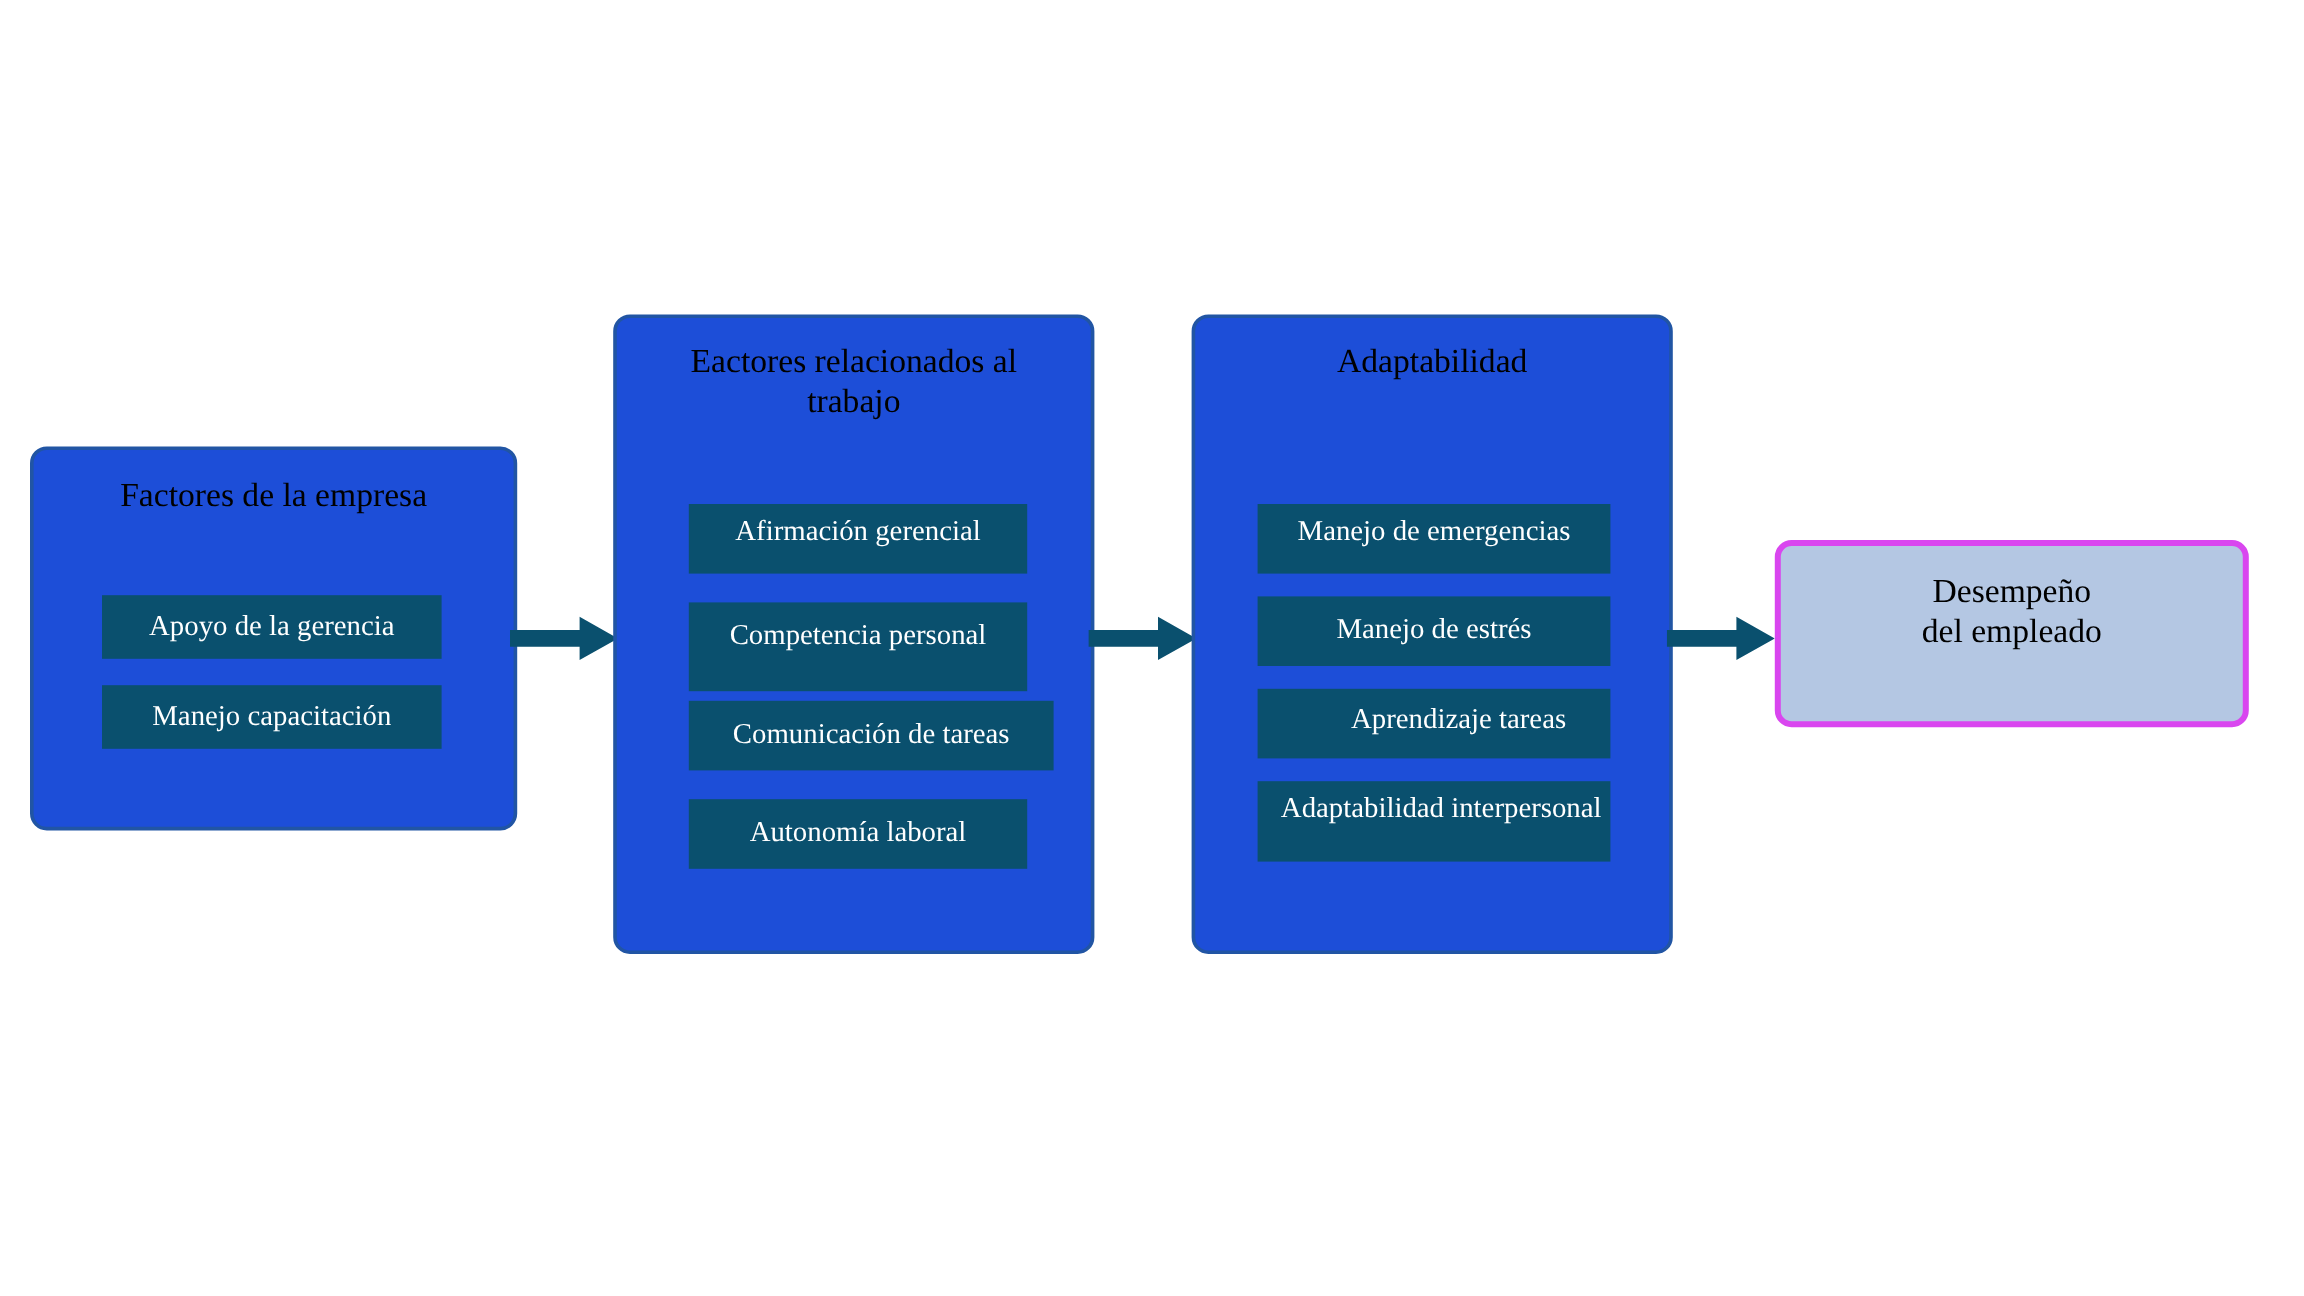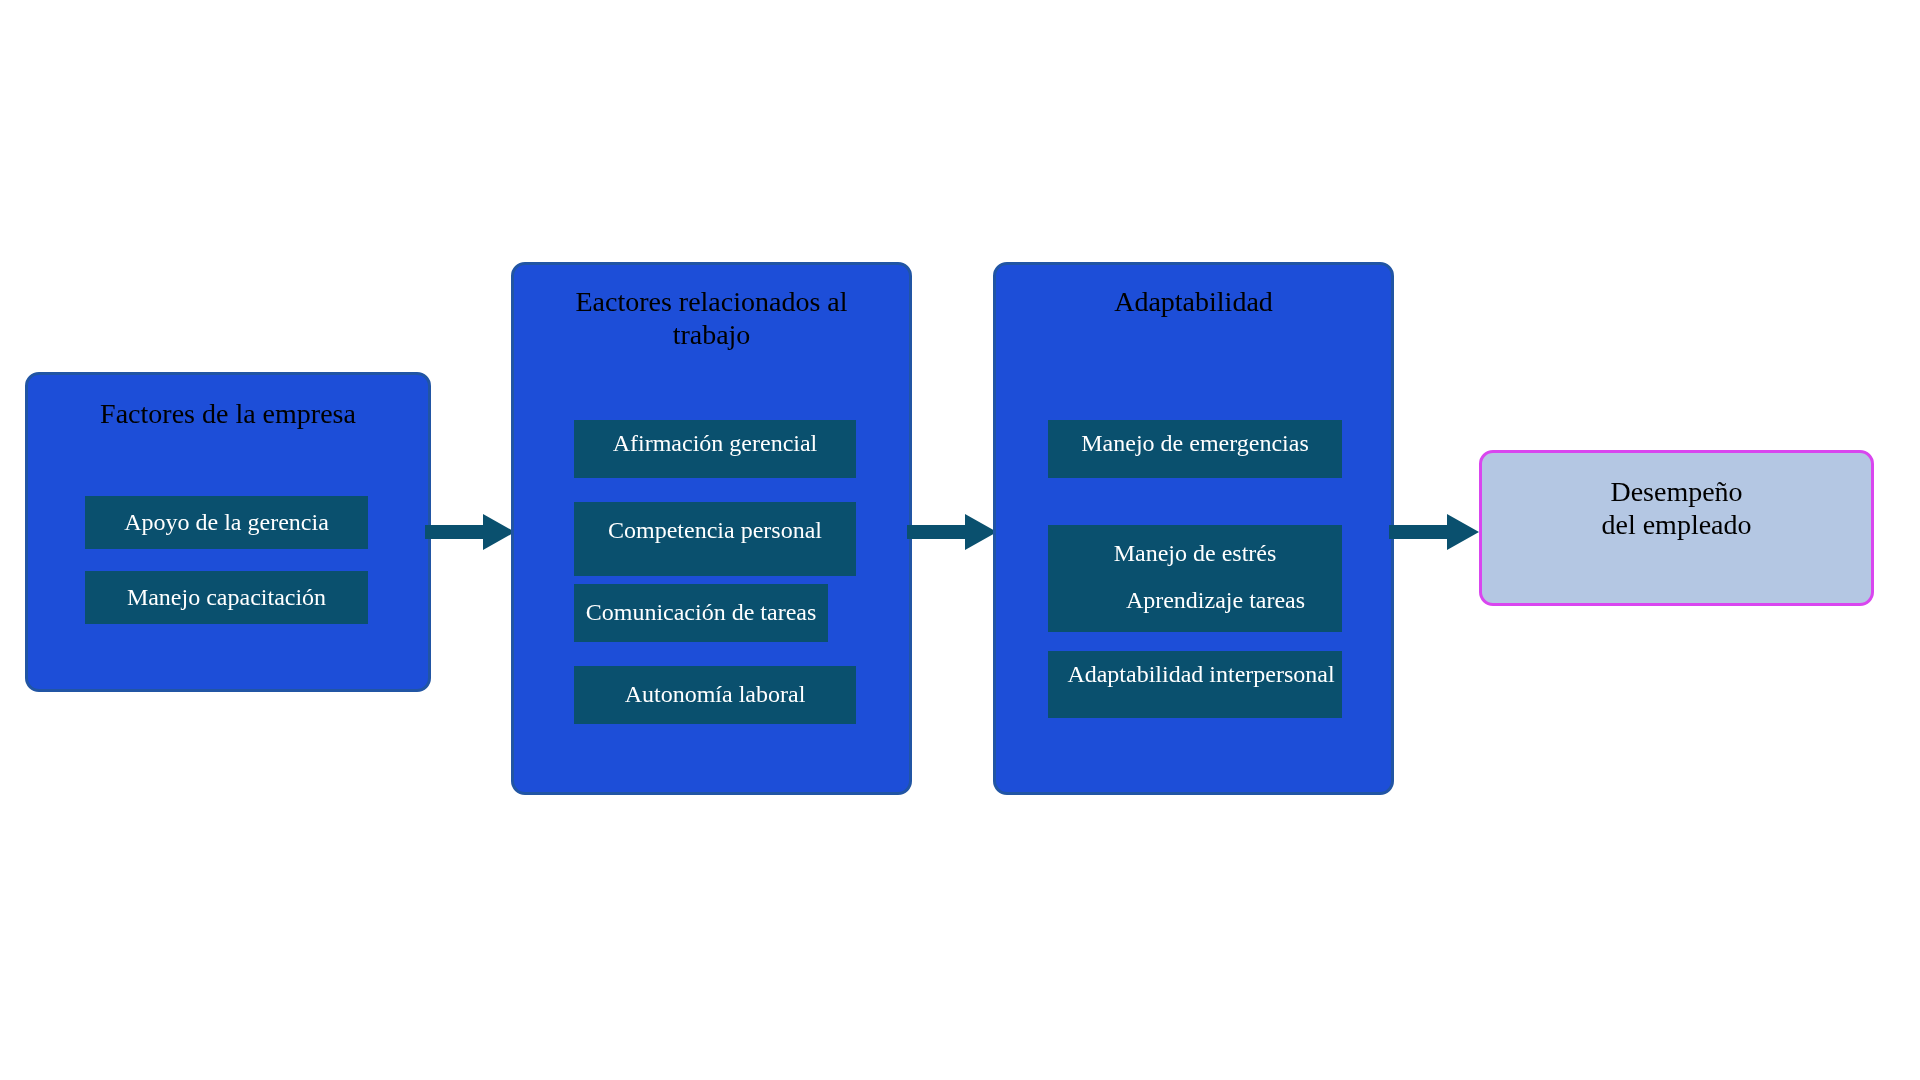--- a/index.html
+++ b/index.html
@@ -64,21 +64,21 @@
   .arrow {
     position: absolute;
     height: 40px;
   }
   .arrow svg { display: block; }
 
   
   .terminal {
     position: absolute;
     background: #b4c7e3;
-    border: 3px solid #d946ef;
+    border: 5px solid #d946ef;
     border-radius: 14px;
     box-sizing: border-box;
   }
   .terminal-title {
     position: absolute;
     left: 0; right: 0;
     text-align: center;
     font-size: 28px;
     line-height: 1.18;
     color: #000;
@@ -113,21 +113,21 @@
 trabajo</div>
 
     <div class="item-box" style="left:60px; top:155px; width:282px; height:58px;">
       <span class="item-label" style="top:10px;">Afirmación gerencial</span>
     </div>
 
     <div class="item-box" style="left:60px; top:237px; width:282px; height:74px;">
       <span class="item-label" style="top:15px;">Competencia personal</span>
     </div>
 
-    <div class="item-box" style="left:60px; top:319px; width:254px; height:58px;padding-left:32px;">
+    <div class="item-box" style="left:60px; top:319px; width:304px; height:58px;padding-left:32px;">
       <span class="item-label" style="top:15px;">Comunicación de tareas</span>
     </div>
 
     <div class="item-box" style="left:60px; top:401px; width:282px; height:58px;">
       <span class="item-label" style="top:15px;">Autonomía laboral</span>
     </div>
   </div>
 
   <div class="arrow" style="left:907px; top:512px; width:90px;">
     <svg width="90" height="40" viewBox="0 0 90 40" aria-hidden="true">
@@ -135,21 +135,21 @@
     </svg>
   </div>
 
   <div class="panel" style="left:993px; top:262px; width:401px; height:533px;">
     <div class="panel-title" style="top:20px;">Adaptabilidad</div>
 
     <div class="item-box" style="left:52px; top:155px; width:294px; height:58px;">
       <span class="item-label" style="top:10px;">Manejo de emergencias</span>
     </div>
 
-    <div class="item-box" style="left:52px; top:232px; width:294px; height:58px;margin-top:28px;">
+    <div class="item-box" style="left:52px; top:232px; width:294px; height:58px;">
       <span class="item-label" style="top:15px;">Manejo de estrés</span>
     </div>
 
     <div class="item-box" style="left:52px; top:309px; width:294px; height:58px;">
       <span class="item-label" style="top:13px;padding-left:41px;">Aprendizaje tareas</span>
     </div>
 
     <div class="item-box" style="left:52px; top:386px; width:294px; height:67px;">
       <span class="item-label" style="top:10px;padding-left:12px;">Adaptabilidad interpersonal</span>
     </div>

